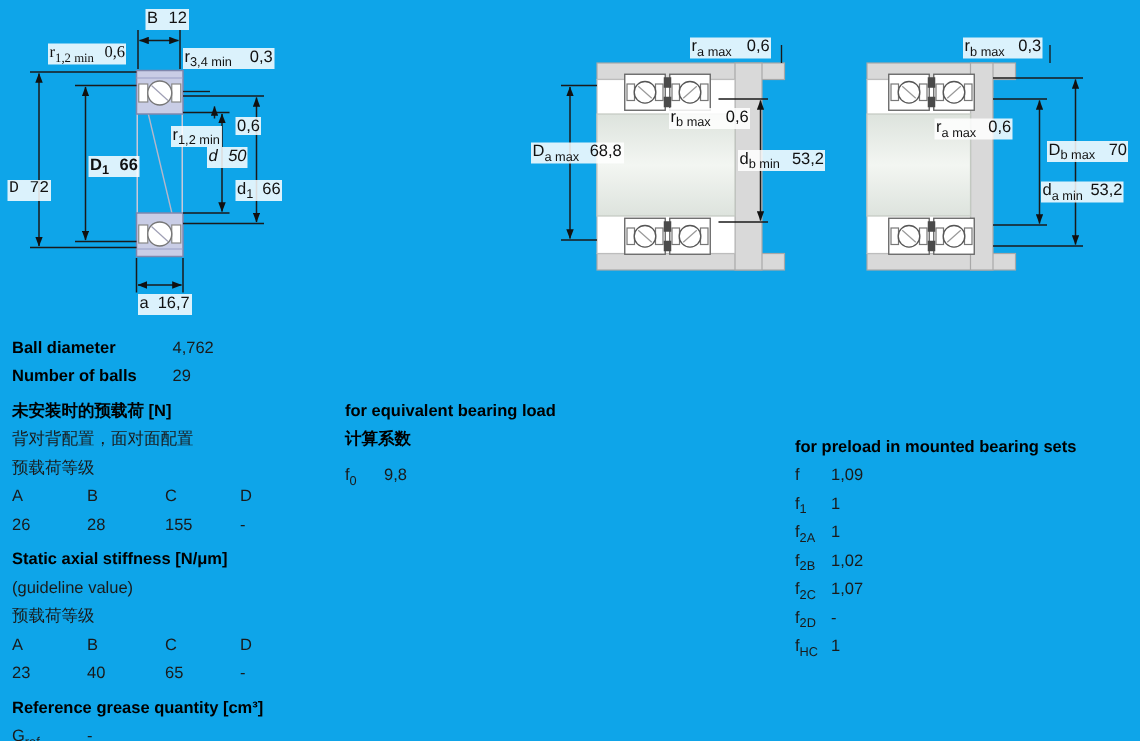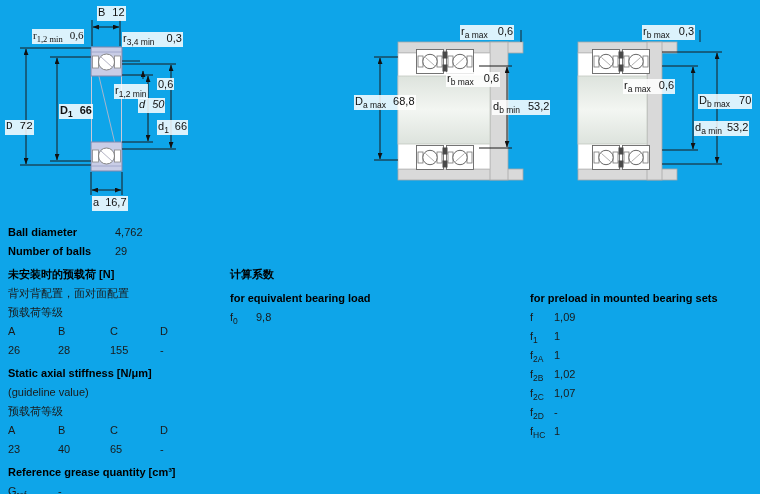--- a/index.html
+++ b/index.html
@@ -211,22 +211,22 @@
       <span>-</span>
     </div>
     <div class="row sec b">Reference grease quantity [cm³]</div>
     <div class="row">
       <span style="width:50px;"><span>G</span><sub>ref</sub></span>
       <span>-</span>
     </div>
   </div>
 
   <div class="col" style="left:230px;top:265px;width:290px;">
+    <div class="row b">for equivalent bearing load</div>
     <div class="row b" style="margin-bottom:5px;">计算系数</div>
-    <div class="row b">for equivalent bearing load</div>
     <div class="row">
       <span class="flab"><span>f</span><sub>0</sub></span>
       <span>9,8</span>
     </div>
   </div>
 
   <div class="col" style="left:530px;top:289px;width:225px;">
     <div class="row b">for preload in mounted bearing sets</div>
     <div class="row">
       <span class="flab2"><span>f</span><sub></sub></span>

